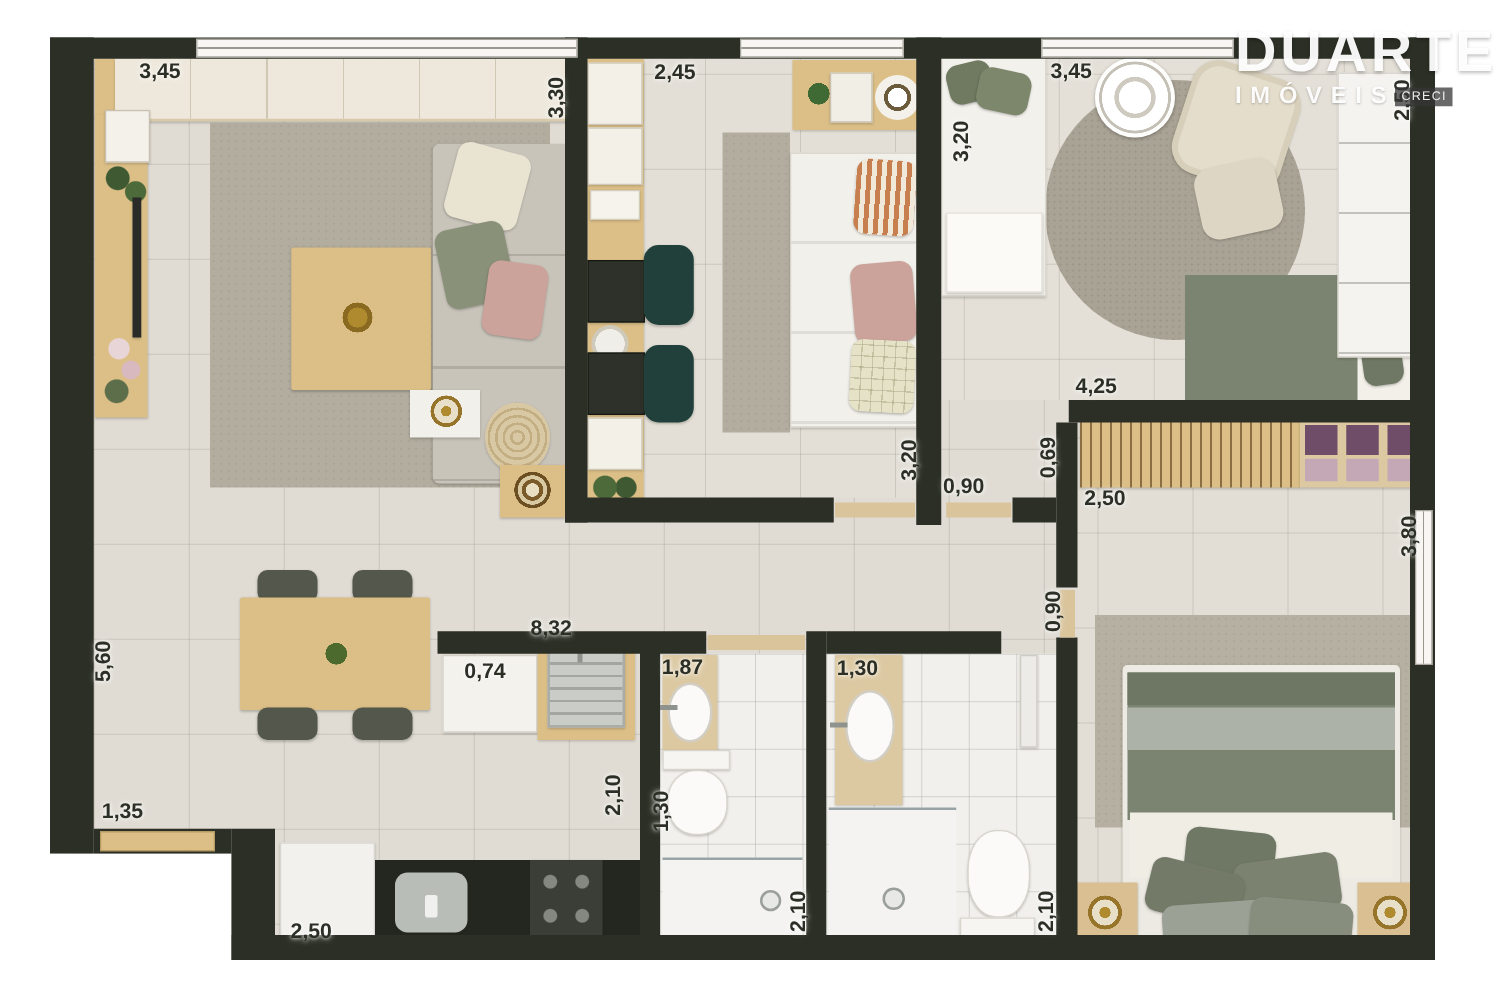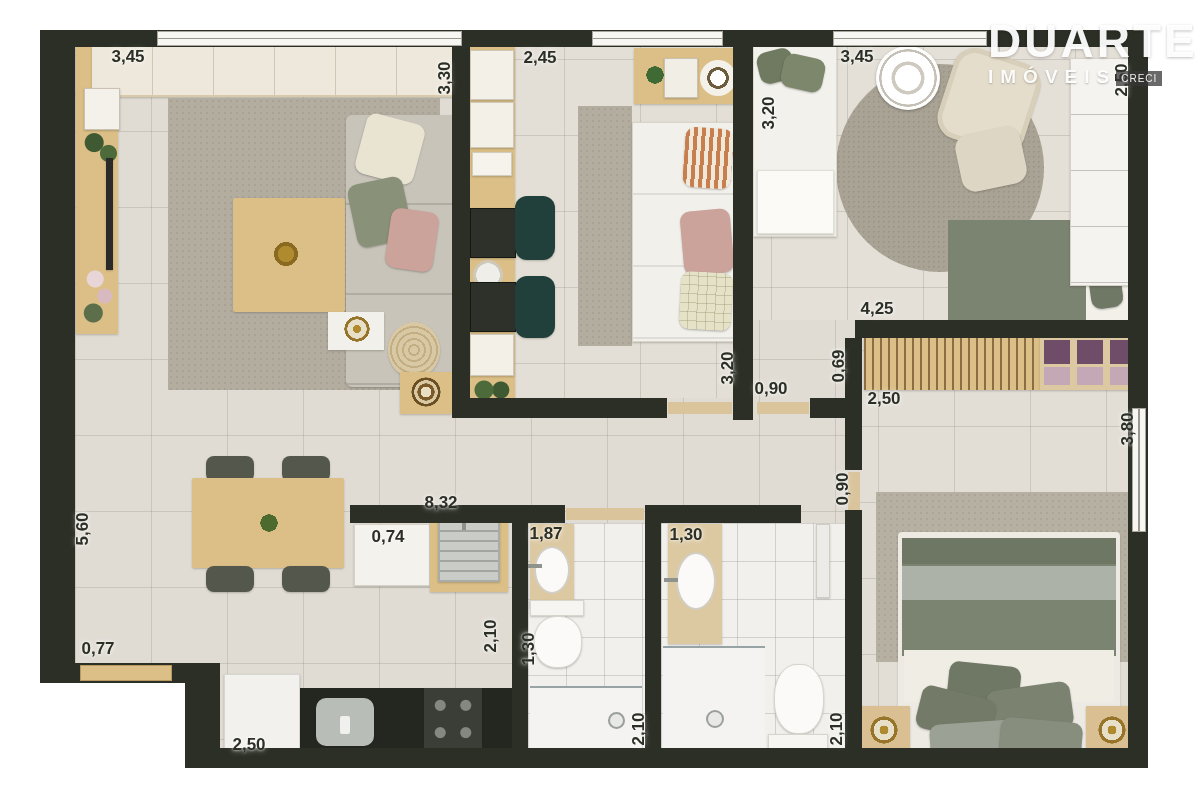--- a/index.html
+++ b/index.html
@@ -216,21 +216,21 @@
       <div class="dim" style="left: 884px; top: 399px;">2,50</div>
       <div class="dim v" style="left: 1128px; top: 429px;">3,80</div>
       <div class="dim v" style="left: 843px; top: 489px;">0,90</div>
       <div class="dim v" style="left: 83px; top: 529px;">5,60</div>
       <div class="dim" style="left: 441px; top: 503px;">8,32</div>
       <div class="dim" style="left: 388px; top: 537px;">0,74</div>
       <div class="dim" style="left: 546px; top: 534px;">1,87</div>
       <div class="dim" style="left: 686px; top: 535px;">1,30</div>
       <div class="dim v" style="left: 491px; top: 636px;">2,10</div>
       <div class="dim v" style="left: 529px; top: 649px;">1,30</div>
-      <div class="dim" style="left: 98px; top: 649px;">0,77</div>
+      <div class="dim" style="left: 98px; top: 649px;">1,35</div>
       <div class="dim" style="left: 249px; top: 745px;">2,50</div>
       <div class="dim v" style="left: 639px; top: 729px;">2,10</div>
       <div class="dim v" style="left: 837px; top: 729px;">2,10</div>
     </div>
 
 
   <div id="logo">
     <div class="name">DUARTE</div>
     <div>
       <span class="sub">IMÓVEIS</span><span class="badge">CRECI</span>

